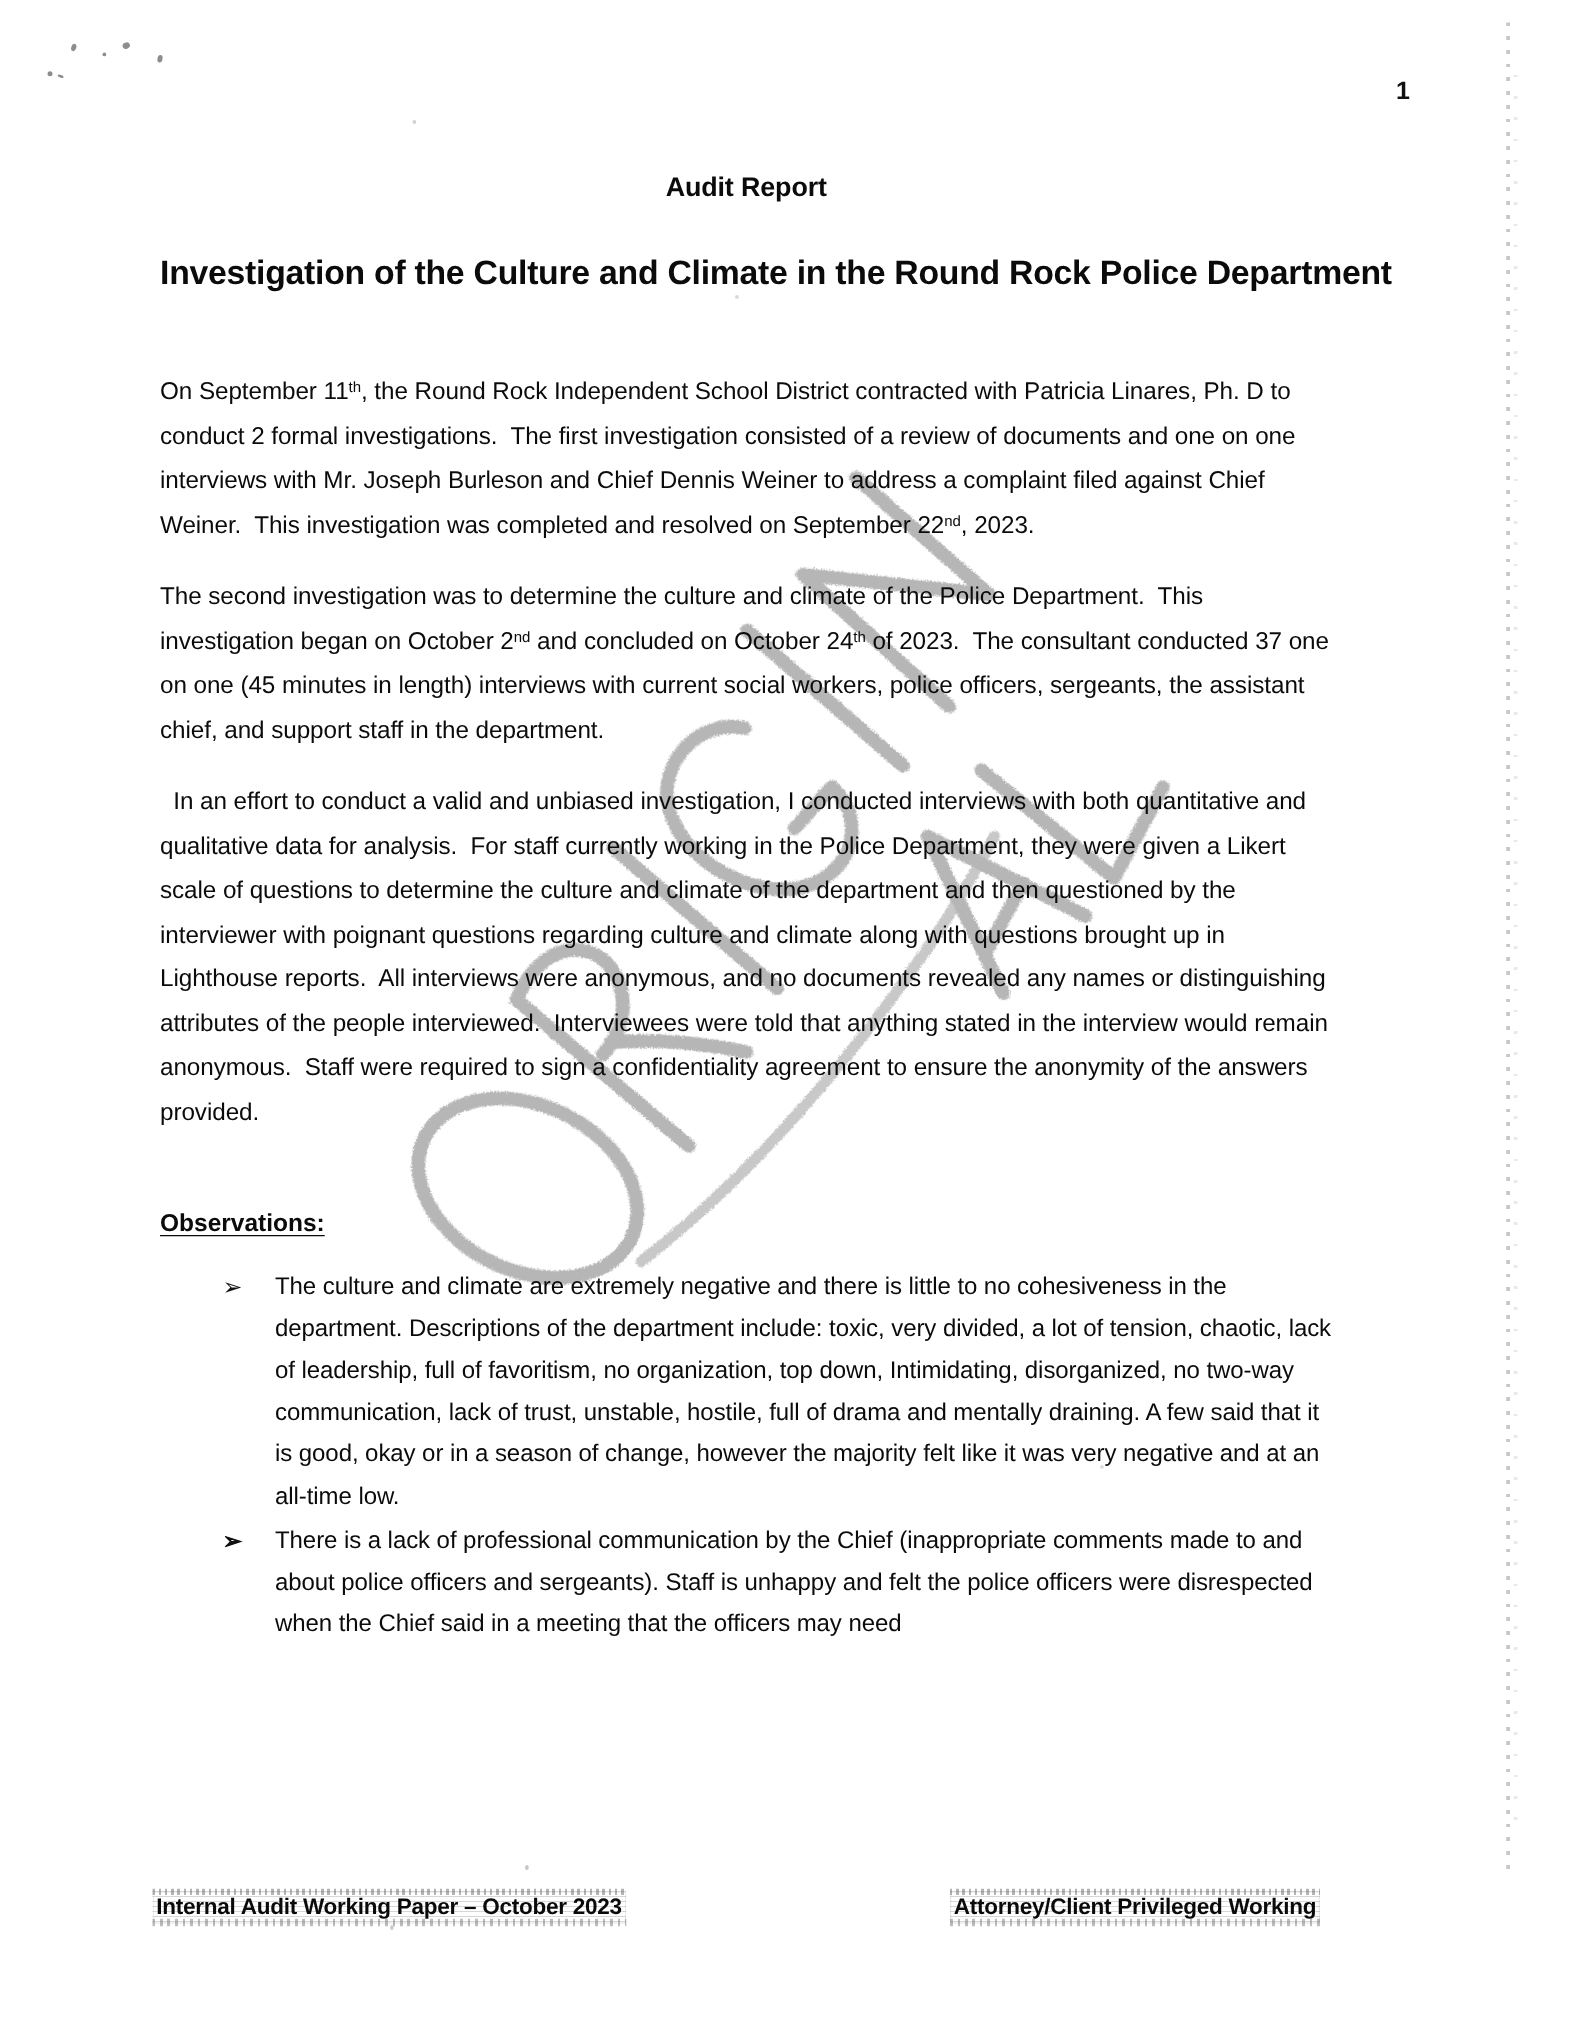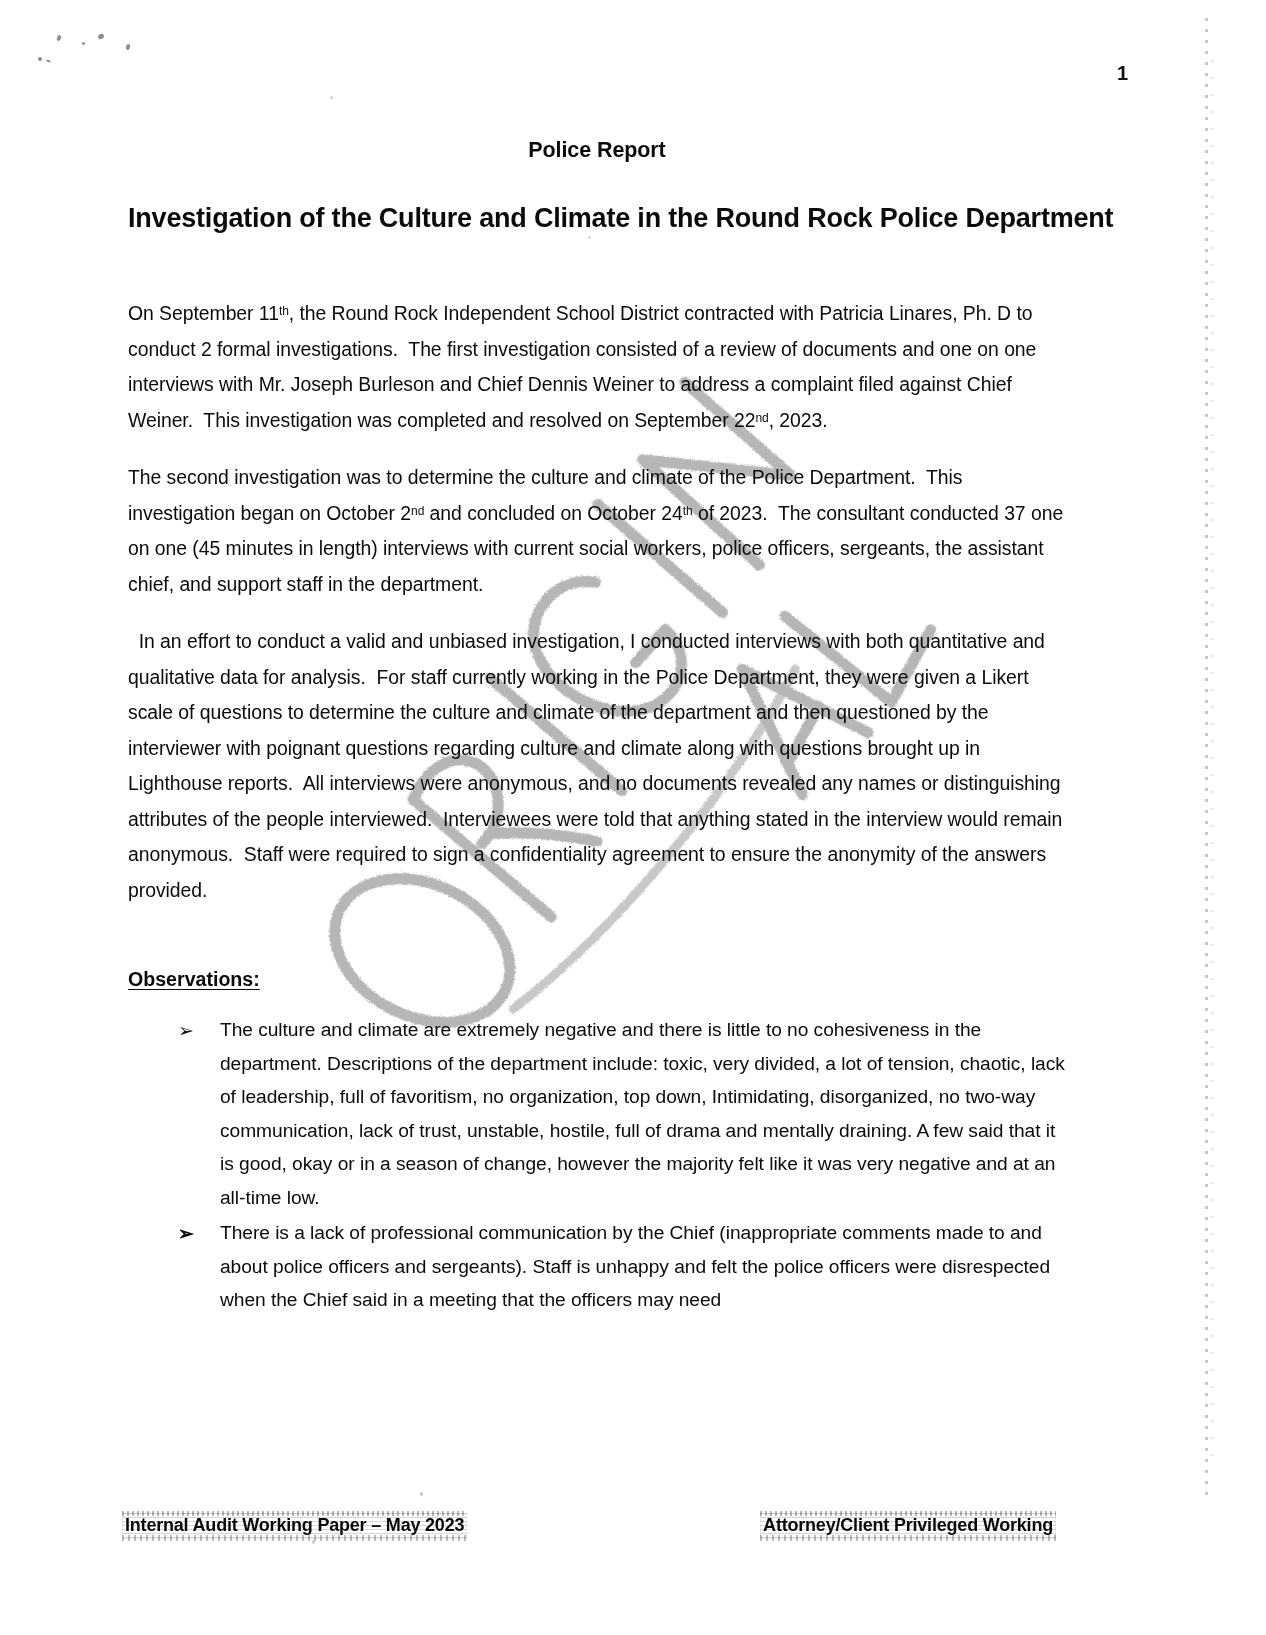--- a/index.html
+++ b/index.html
@@ -294,21 +294,21 @@
       <g filter="url(#rough)" fill="none" stroke="#9a9a9a" stroke-width="9" stroke-linecap="round" opacity="0.75" transform="rotate(-56 400 380)">
         <path d="M 120 500 C 240 540, 420 560, 560 544"></path>
       </g>
     </svg>
   </div>
 
   <div class="page-number">1</div>
 
   <div class="content">
 
-    <h1 class="doc-title">Police Report</h1>
+    <h1 class="doc-title">Audit Report</h1>
 
     <h2 class="doc-subtitle">Investigation of the Culture and Climate in the Round Rock Police Department</h2>
 
     <div class="body-block">
       <p class="para">
         On September 11<sup>th</sup>, the Round Rock Independent School District contracted with Patricia Linares, Ph. D to conduct 2 formal investigations.&nbsp; The first investigation consisted of a review of documents and one on one interviews with Mr. Joseph Burleson and Chief Dennis Weiner to address a complaint filed against Chief Weiner.&nbsp; This investigation was completed and resolved on September 22<sup>nd</sup>, 2023.
       </p>
 
       <p class="para">
         The second investigation was to determine the culture and climate of the Police Department.&nbsp; This investigation began on October 2<sup>nd</sup> and concluded on October 24<sup>th</sup> of 2023.&nbsp; The consultant conducted 37 one on one (45 minutes in length) interviews with current social workers, police officers, sergeants, the assistant chief, and support staff in the department.
@@ -334,17 +334,17 @@
         <li>
           <span class="arrow-bullet">➢</span>
           <span>There is a lack of professional communication by the Chief (inappropriate comments made to and about police officers and sergeants). Staff is unhappy and felt the police officers were disrespected when the Chief said in a meeting that the officers may need</span>
         </li>
       </ul>
     </div>
 
   </div>
 
   <div class="footer">
-    <div class="footer-item">Internal Audit Working Paper – May 2023</div>
+    <div class="footer-item">Internal Audit Working Paper – October 2023</div>
     <div class="footer-item">Attorney/Client Privileged Working</div>
   </div>
 
 </div>
 
 </body></html>

